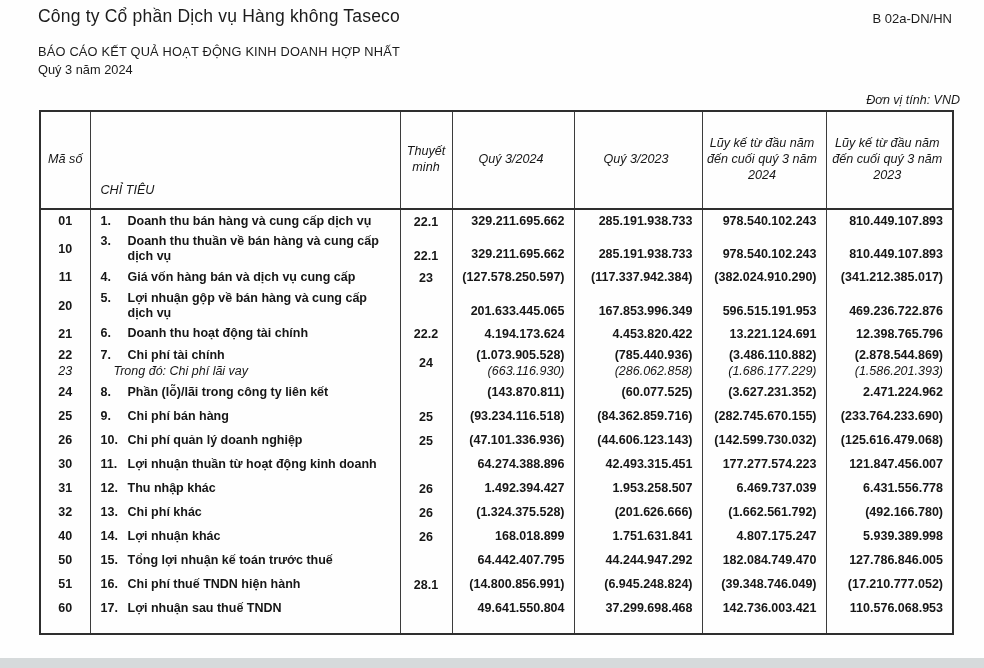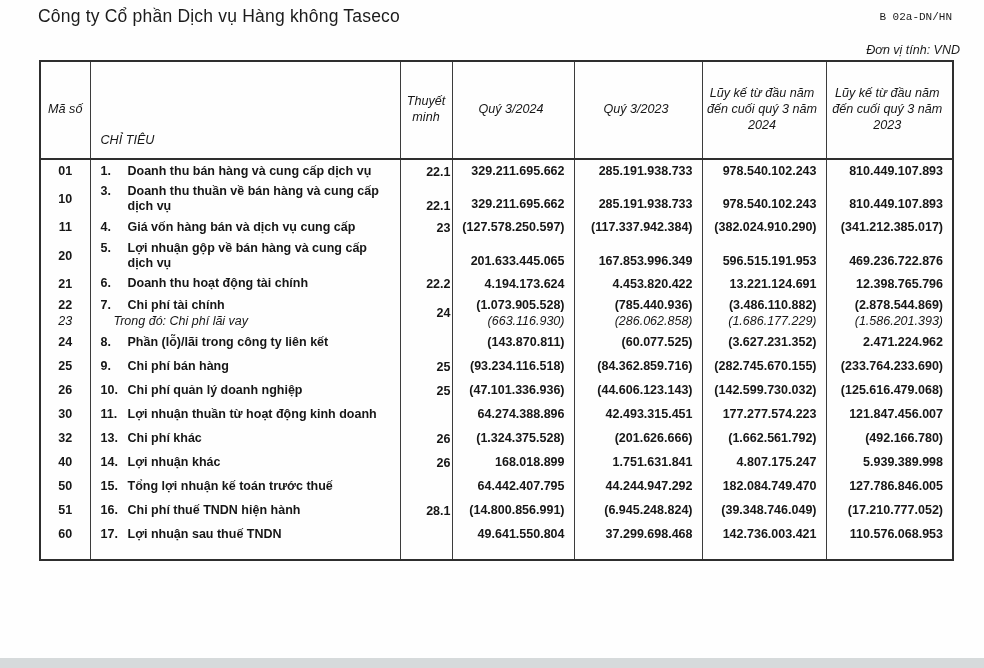--- a/index.html
+++ b/index.html
@@ -3,21 +3,21 @@
 <meta charset="utf-8">
 <style>
   html,body { margin:0; padding:0; background:#ffffff; }
   .page {
     position:relative; width:984px; height:668px; background:#fefefe;
     font-family:"Liberation Sans", sans-serif; color:#1b1b1b; overflow:hidden;
   }
   .doc-header { padding:6px 32px 0 38px; }
   .header-top { display:flex; justify-content:space-between; align-items:flex-start; }
   .company { font-size:17.5px; letter-spacing:0.2px; }
-  .form-code { font-size:11px; padding-top:5px;font-family:Liberation Mono, monospace; }
+  .form-code { font-size:13px; padding-top:5px; }
   .report-title { margin-top:17px; font-size:12.8px; letter-spacing:0.2px; }
   .report-period { margin-top:3px; font-size:12.8px; }
   .unit-note { margin:16px 24px 3px 0; text-align:right; font-style:italic; font-size:12.5px; }
 
   table.report {
     margin-left:39px; width:913px; table-layout:fixed; border-collapse:collapse;
     font-size:12.5px; color:#161616;
   }
   table.report { border:2px solid #2e2e2e; }
   th, td { border-right:1px solid #3c3c3c; }
@@ -33,39 +33,41 @@
 
   tbody tr { height:24px; }
   tbody td { vertical-align:middle; padding-top:1px; padding-bottom:1px; }
   td.code { text-align:center; font-weight:bold; line-height:1.3; }
   td.code .code-sub { font-weight:normal; font-style:italic; }
   td.item { padding-left:10px; }
   .item-line { display:flex; line-height:1.22; }
   .item-num { flex:none; width:27px; font-weight:bold; }
   .item-text { font-weight:bold; padding-right:6px; }
   .item-sub { margin-left:13px; font-style:italic; font-weight:normal; line-height:1.3; }
-  td.note { text-align:right; font-weight:bold; }
+  td.note { text-align:center; font-weight:bold; }
   td.val { text-align:right; font-weight:bold; padding-right:9px; white-space:nowrap; line-height:1.3; }
   td.val .val-sub { font-weight:normal; font-style:italic; }
   tr.vb td.note, tr.vb td.val { vertical-align:bottom; padding-bottom:3px; }
   tr.spacer { height:13px; }
   tr.spacer td { padding:0; }
 
   .bottom-strip { position:absolute; left:0; bottom:0; width:100%; height:10px; background:#d6dadb; }
 </style>
 </head>
 <body>
 
 <div class="page">
 
   <div class="doc-header">
     <div class="header-top">
       <div class="company">Công ty Cổ phần Dịch vụ Hàng không Taseco</div>
       <div class="form-code">B 02a-DN/HN</div>
     </div>
+    <div class="report-title">BÁO CÁO KẾT QUẢ HOẠT ĐỘNG KINH DOANH HỢP NHẤT</div>
+    <div class="report-period">Quý 3 năm 2024</div>
   </div>
 
   <div class="unit-note">Đơn vị tính: VND</div>
 
   <table class="report">
     <colgroup>
       <col style="width:50px">
         <col style="width:310px">
         <col style="width:52px">
       <col style="width:122px">
@@ -326,20 +328,44 @@
           </td>
           <td class="val">
             <div>177.277.574.223</div>
           </td>
           <td class="val">
             <div>121.847.456.007</div>
           </td>
         </tr>
         <tr>
           <td class="code">
+            <div>31</div>
+          </td>
+          <td class="item">
+            <div class="item-line">
+              <span class="item-num">12.</span>
+              <span class="item-text">Thu nhập khác</span>
+            </div>
+          </td>
+          <td class="note">26</td>
+          <td class="val">
+            <div>1.492.394.427</div>
+          </td>
+          <td class="val">
+            <div>1.953.258.507</div>
+          </td>
+          <td class="val">
+            <div>6.469.737.039</div>
+          </td>
+          <td class="val">
+            <div>6.431.556.778</div>
+          </td>
+        </tr>
+        <tr>
+          <td class="code">
             <div>32</div>
           </td>
           <td class="item">
             <div class="item-line">
               <span class="item-num">13.</span>
               <span class="item-text">Chi phí khác</span>
             </div>
           </td>
           <td class="note">26</td>
           <td class="val">

